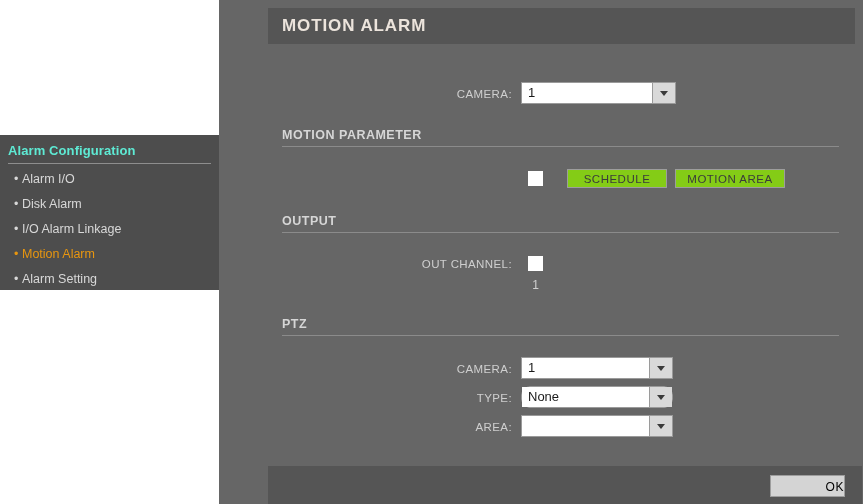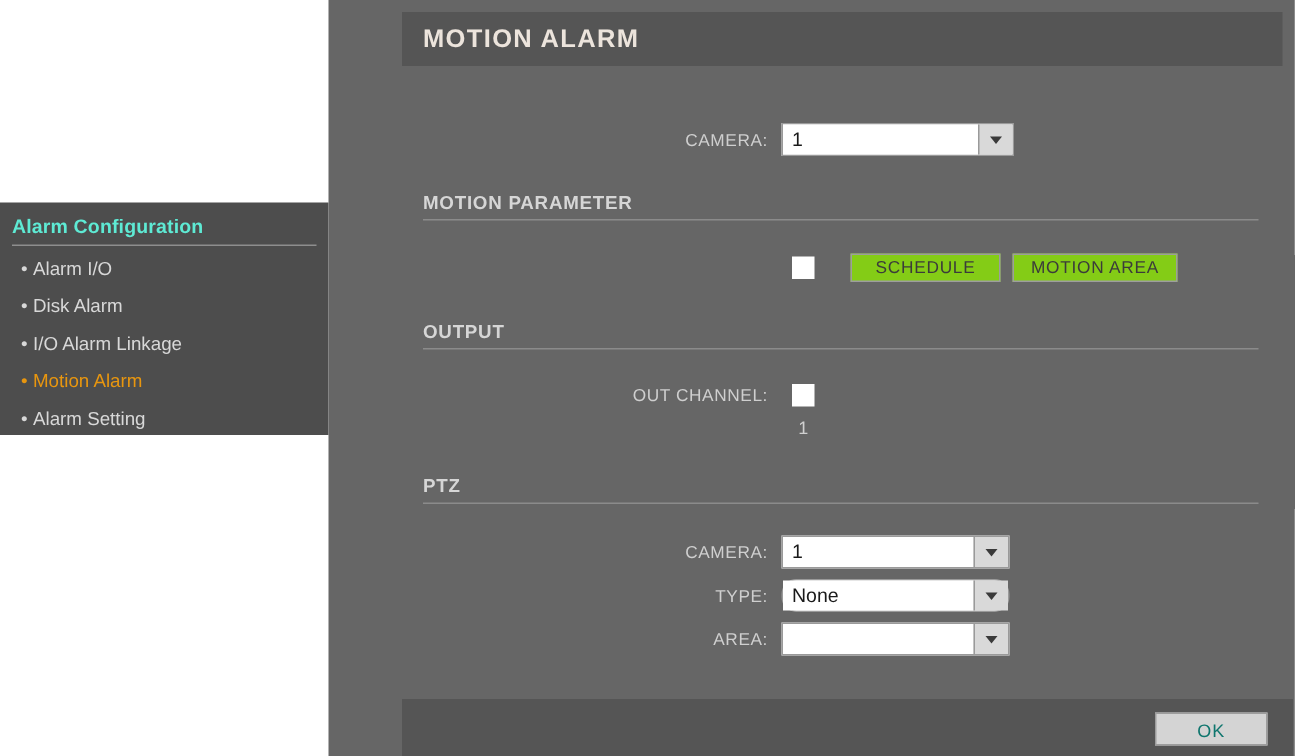--- a/index.html
+++ b/index.html
@@ -142,21 +142,21 @@
 
   
   .footer{
     position:absolute;left:49px;top:466px;width:594px;height:38px;
     background:#555555;
   }
   .btn-ok{
     position:absolute;right:17px;top:9px;
     width:75px;height:22px;line-height:22px;
     background:#d4d4d4;border:1px solid #9d9d9d;box-sizing:border-box;
-    text-align:center;font-size:12px;color:#0f766e;letter-spacing:0.6px;
+    text-align:right;font-size:12px;color:#000000;letter-spacing:0.6px;
     cursor:pointer;
   }
 </style>
 </head>
 <body>
 
 <div id="app">
 
   <div class="sidebar">
     <div class="sidebar-panel">

